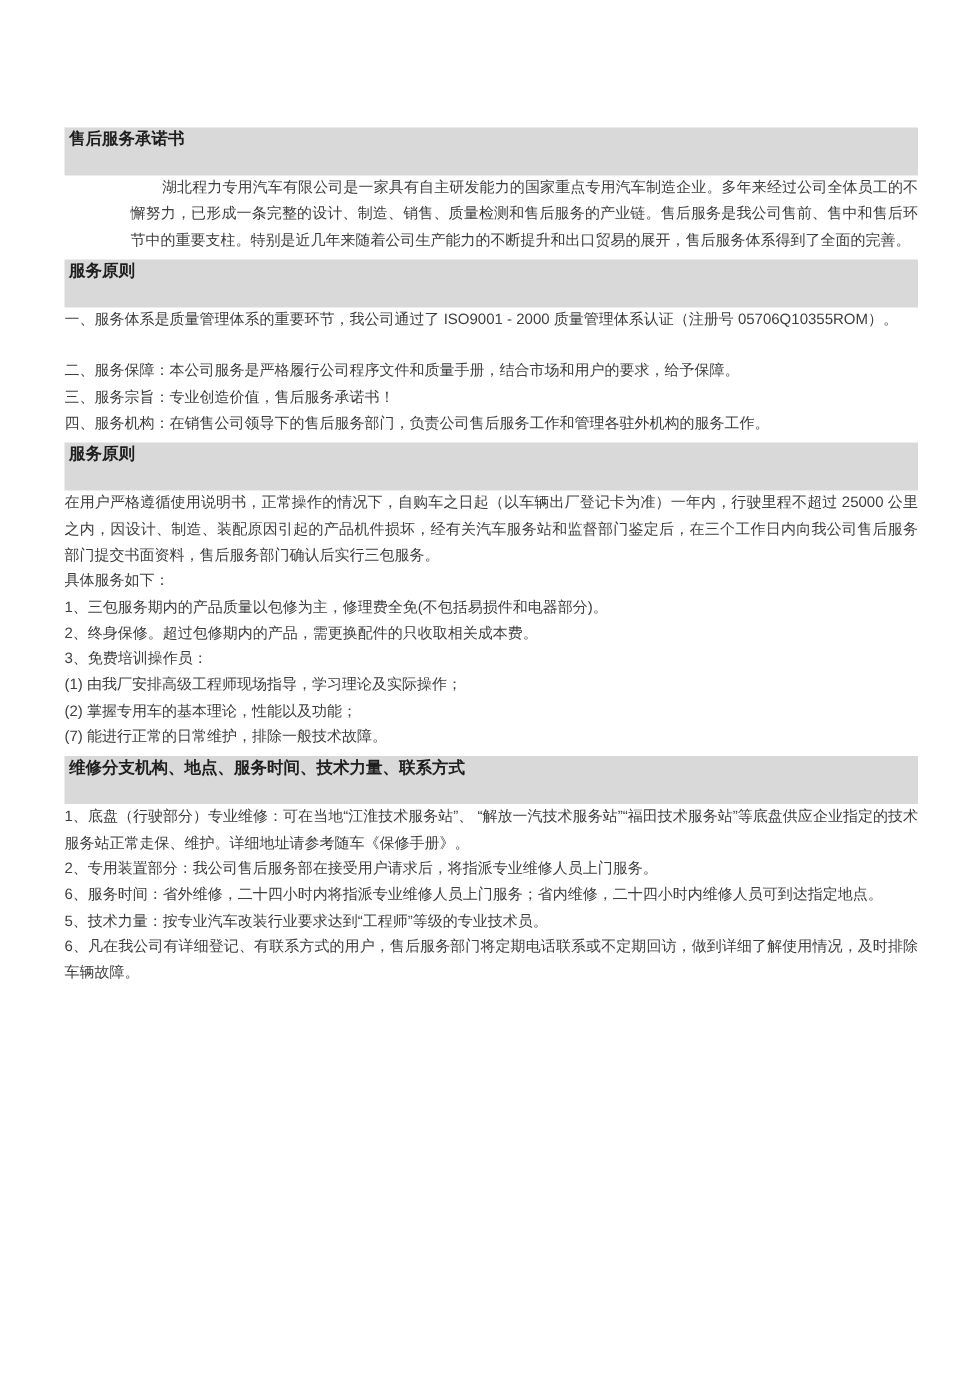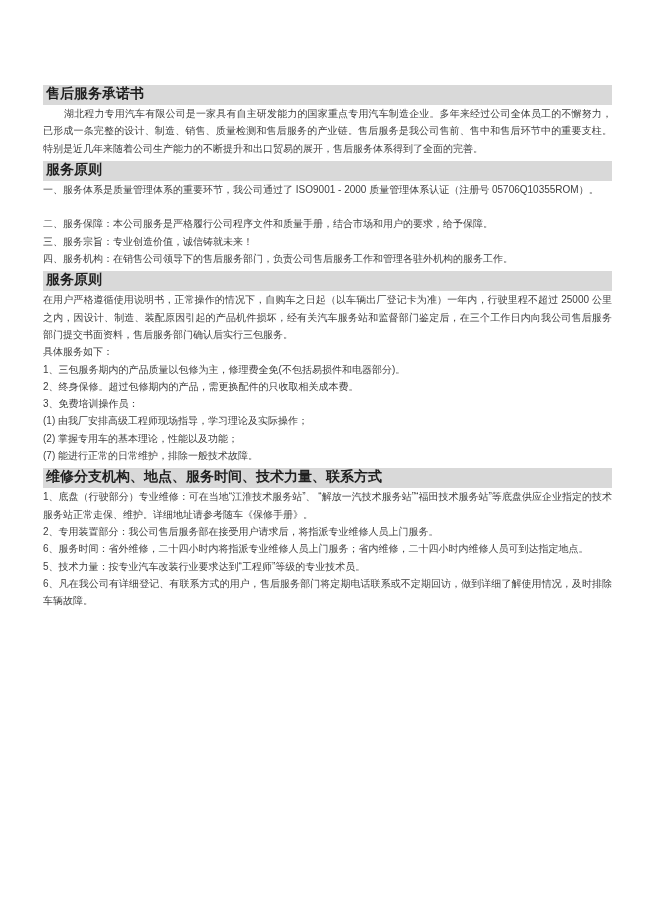--- a/index.html
+++ b/index.html
@@ -15,55 +15,55 @@
     font-family:"Liberation Sans","DejaVu Sans",sans-serif;
   }
   .content{
     position:absolute;left:43px;top:85px;width:569px;
   }
   .section{display:block;}
   .bar{
     background:var(--bar-bg);
     color:var(--bar-text);
     font-weight:bold;
-    font-size:14px;
-    height:20px;
+    font-size:11px;
+    height:32px;
     line-height:16px;
     padding-left:3px;
     margin-top:4px;
   }
   .section:first-child .bar{margin-top:0;}
   .line{
     margin:0;
     font-size:10px;
     line-height:17.3px;
     color:var(--body-text);
     text-align:justify;
     text-justify:inter-ideograph;
     word-break:break-all;
   }
-  .line.indent{text-indent:21px;}
+  .line.indent{text-indent:21px;margin-left:44px;}
   .line.blank{height:17.3px;}
 </style>
 </head>
 <body>
 
 <div class="content">
 
   <div class="section">
     <div class="bar">售后服务承诺书</div>
     <p class="line indent">湖北程力专用汽车有限公司是一家具有自主研发能力的国家重点专用汽车制造企业。多年来经过公司全体员工的不懈努力，已形成一条完整的设计、制造、销售、质量检测和售后服务的产业链。售后服务是我公司售前、售中和售后环节中的重要支柱。特别是近几年来随着公司生产能力的不断提升和出口贸易的展开，售后服务体系得到了全面的完善。</p>
   </div>
 
   <div class="section">
     <div class="bar">服务原则</div>
     <p class="line">一、服务体系是质量管理体系的重要环节，我公司通过了 ISO9001 - 2000 质量管理体系认证（注册号 05706Q10355ROM）。</p>
     <p class="line blank"></p>
     <p class="line">二、服务保障：本公司服务是严格履行公司程序文件和质量手册，结合市场和用户的要求，给予保障。</p>
-    <p class="line">三、服务宗旨：专业创造价值，诚信铸就未来！</p>
+    <p class="line">三、服务宗旨：专业创造价值，售后服务承诺书！</p>
     <p class="line">四、服务机构：在销售公司领导下的售后服务部门，负责公司售后服务工作和管理各驻外机构的服务工作。</p>
   </div>
 
   <div class="section">
     <div class="bar">服务原则</div>
     <p class="line">在用户严格遵循使用说明书，正常操作的情况下，自购车之日起（以车辆出厂登记卡为准）一年内，行驶里程不超过 25000 公里之内，因设计、制造、装配原因引起的产品机件损坏，经有关汽车服务站和监督部门鉴定后，在三个工作日内向我公司售后服务部门提交书面资料，售后服务部门确认后实行三包服务。</p>
     <p class="line">具体服务如下：</p>
     <p class="line">1、三包服务期内的产品质量以包修为主，修理费全免(不包括易损件和电器部分)。</p>
     <p class="line">2、终身保修。超过包修期内的产品，需更换配件的只收取相关成本费。</p>
     <p class="line">3、免费培训操作员：</p>

